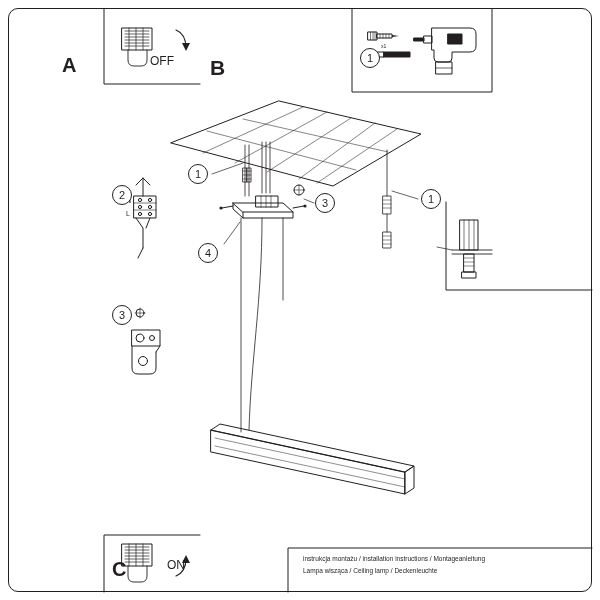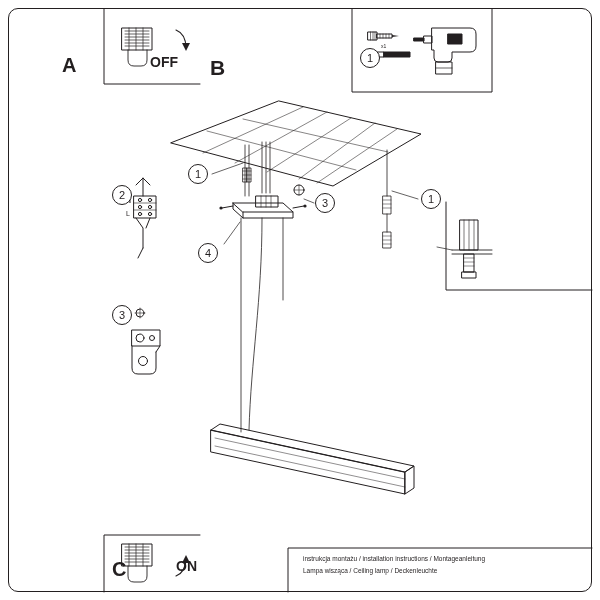--- a/index.html
+++ b/index.html
@@ -38,22 +38,22 @@
     position: absolute;
     font-family: "Liberation Sans", sans-serif;
     color: #231f20;
     white-space: pre;
   }
   .big-letter {
     font-size: 20px;
     font-weight: bold;
   }
   .state-word {
-    font-size: 14px;
-    font-weight: bold;
+    font-size: 12px;
+    font-weight: normal;
   }
   .letter-b {
     font-size: 21px;
     font-weight: bold;
   }
   .callout-num {
     position: absolute;
     width: 20px;
     height: 20px;
     border: 1px solid #231f20;
@@ -280,21 +280,21 @@
       </g>
     </g>
   </svg>
 
   <div class="lbl big-letter" style="left:62px; top:54px;">A</div>
   <div class="lbl state-word" style="left:150px; top:54px;">OFF</div>
 
   <div class="lbl letter-b" style="left:210px; top:56px;">B</div>
 
   <div class="lbl big-letter" style="left:112px; top:558px;">C</div>
-  <div class="lbl state-word" style="left:176px; top:558px;">ON</div>
+  <div class="lbl state-word" style="left:167px; top:558px;">ON</div>
 
   <div class="tiny" style="left:381px; top:43px;">x1</div>
 
   <div class="tiny" style="left:126px; top:197px; font-size:7px;">N</div>
   <div class="tiny" style="left:126px; top:210px; font-size:7px;">L</div>
 
   <div class="callout-num" style="left:360px; top:48px;">1</div>
   <div class="callout-num" style="left:112px; top:185px;">2</div>
   <div class="callout-num" style="left:112px; top:305px;">3</div>
 

